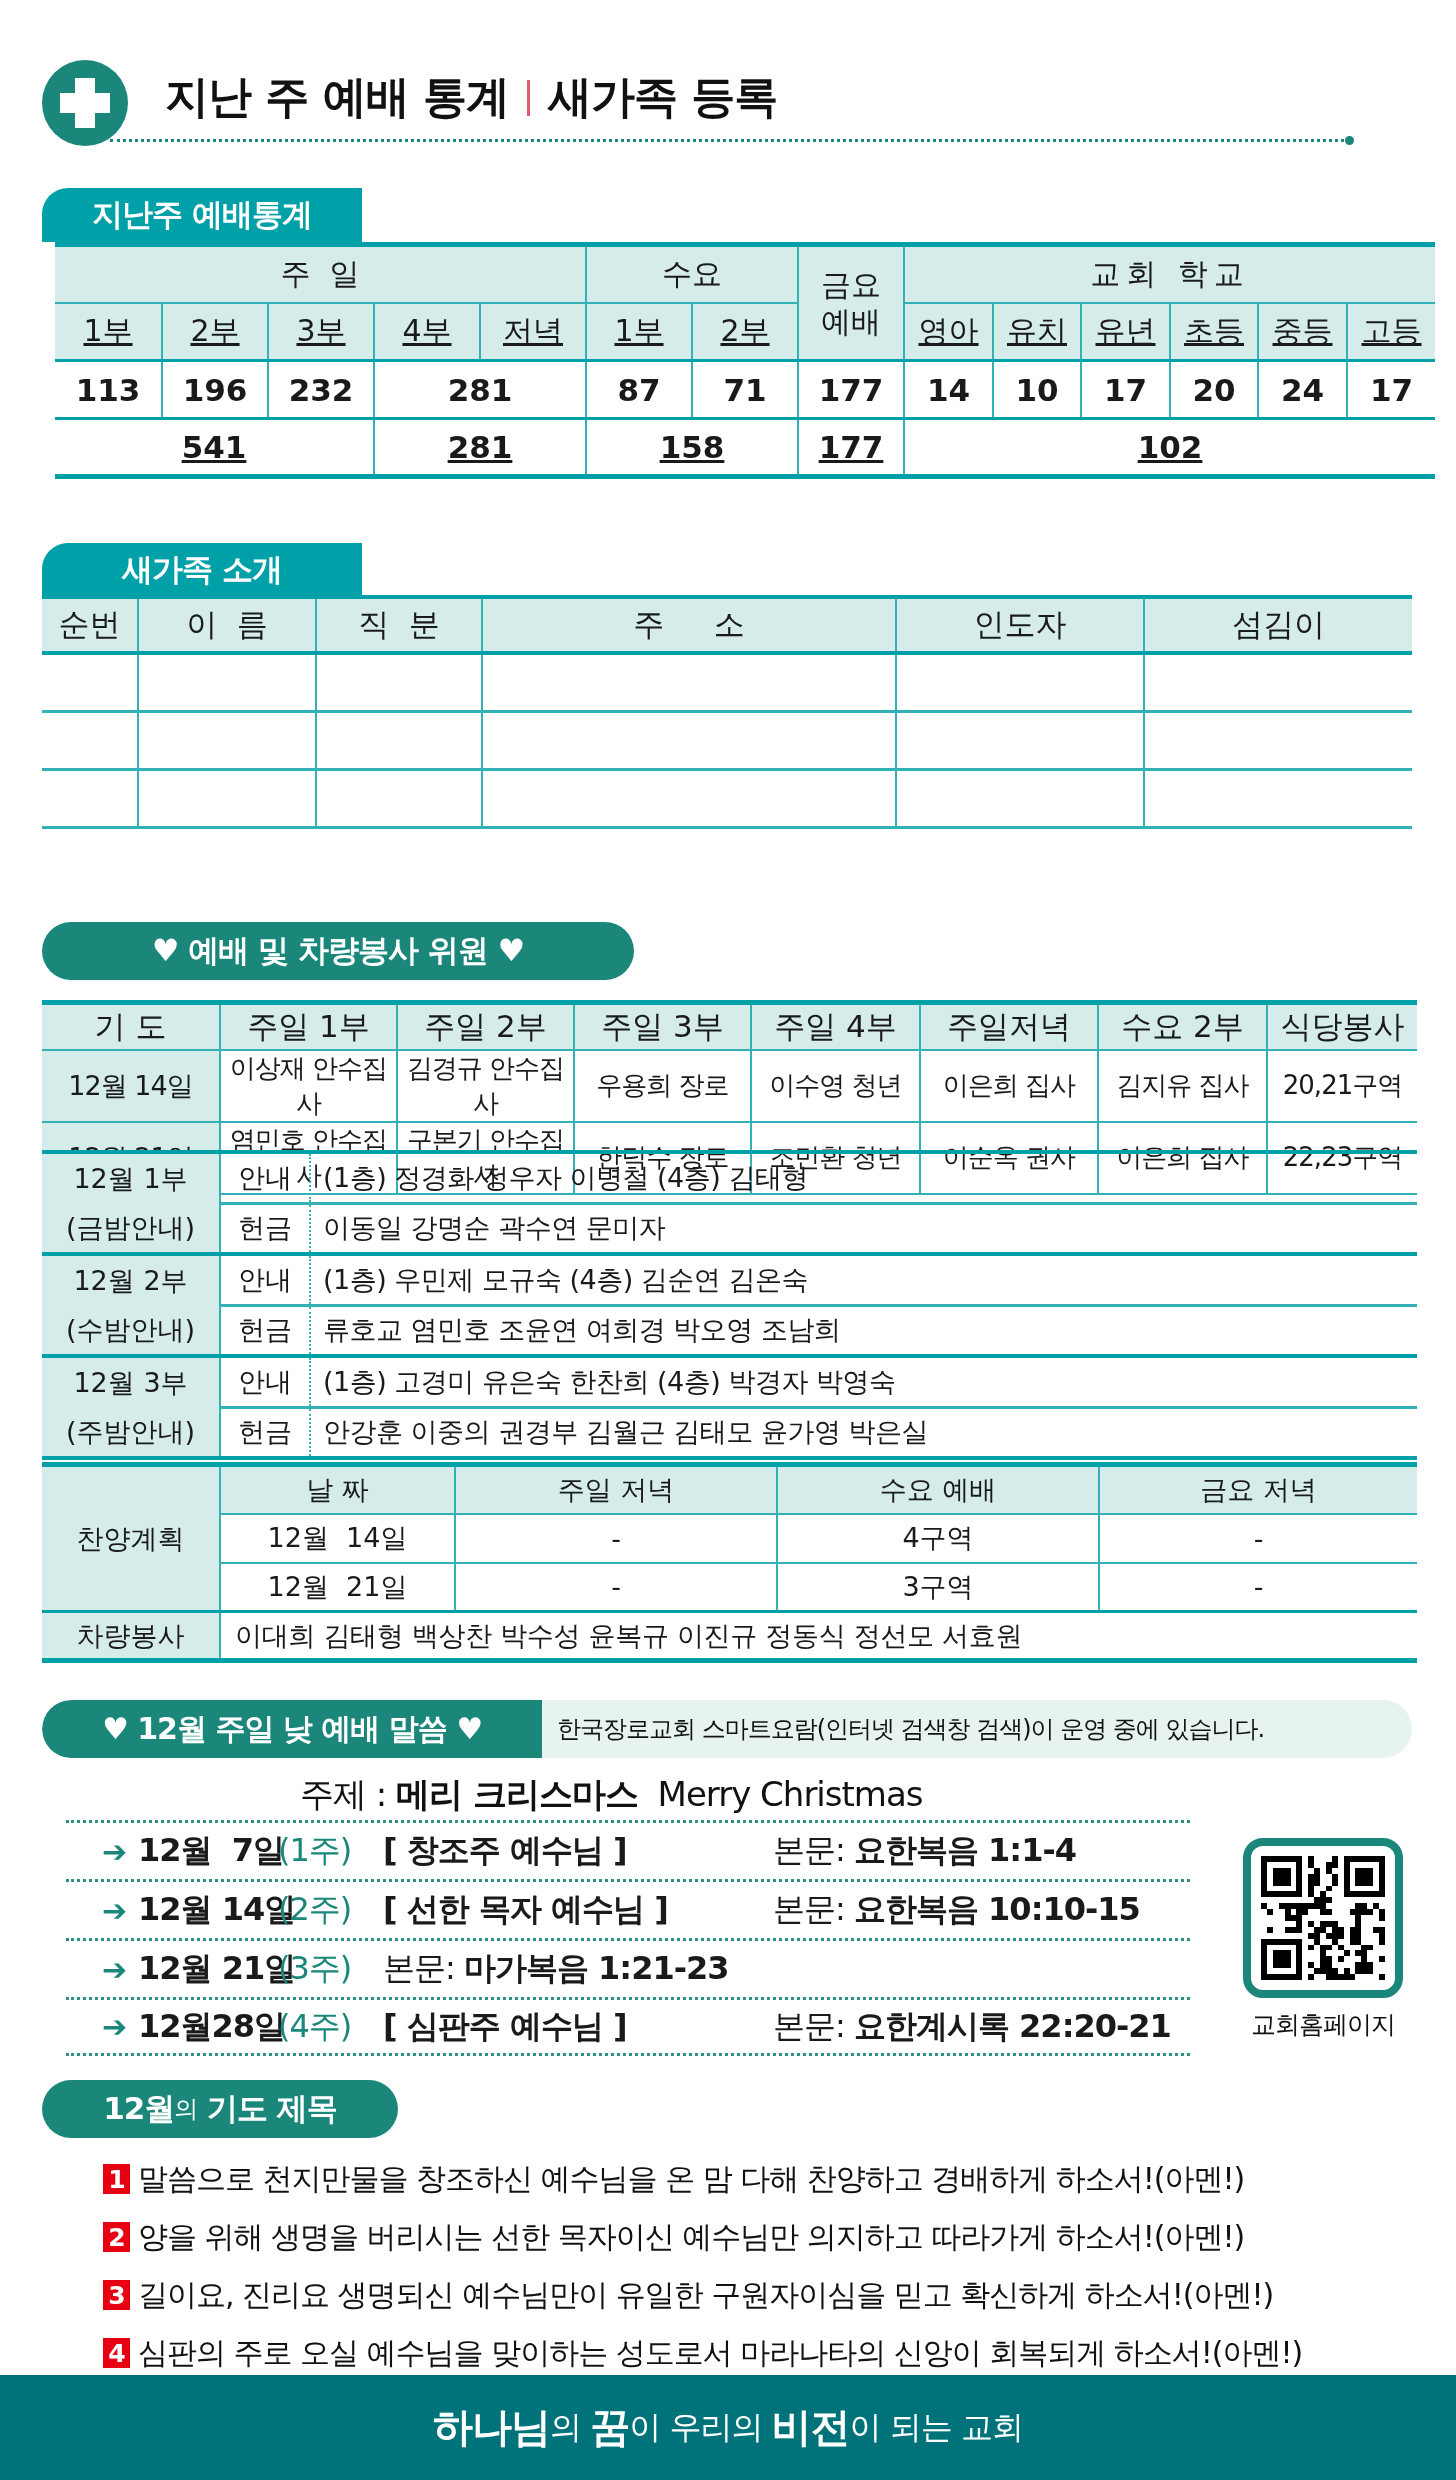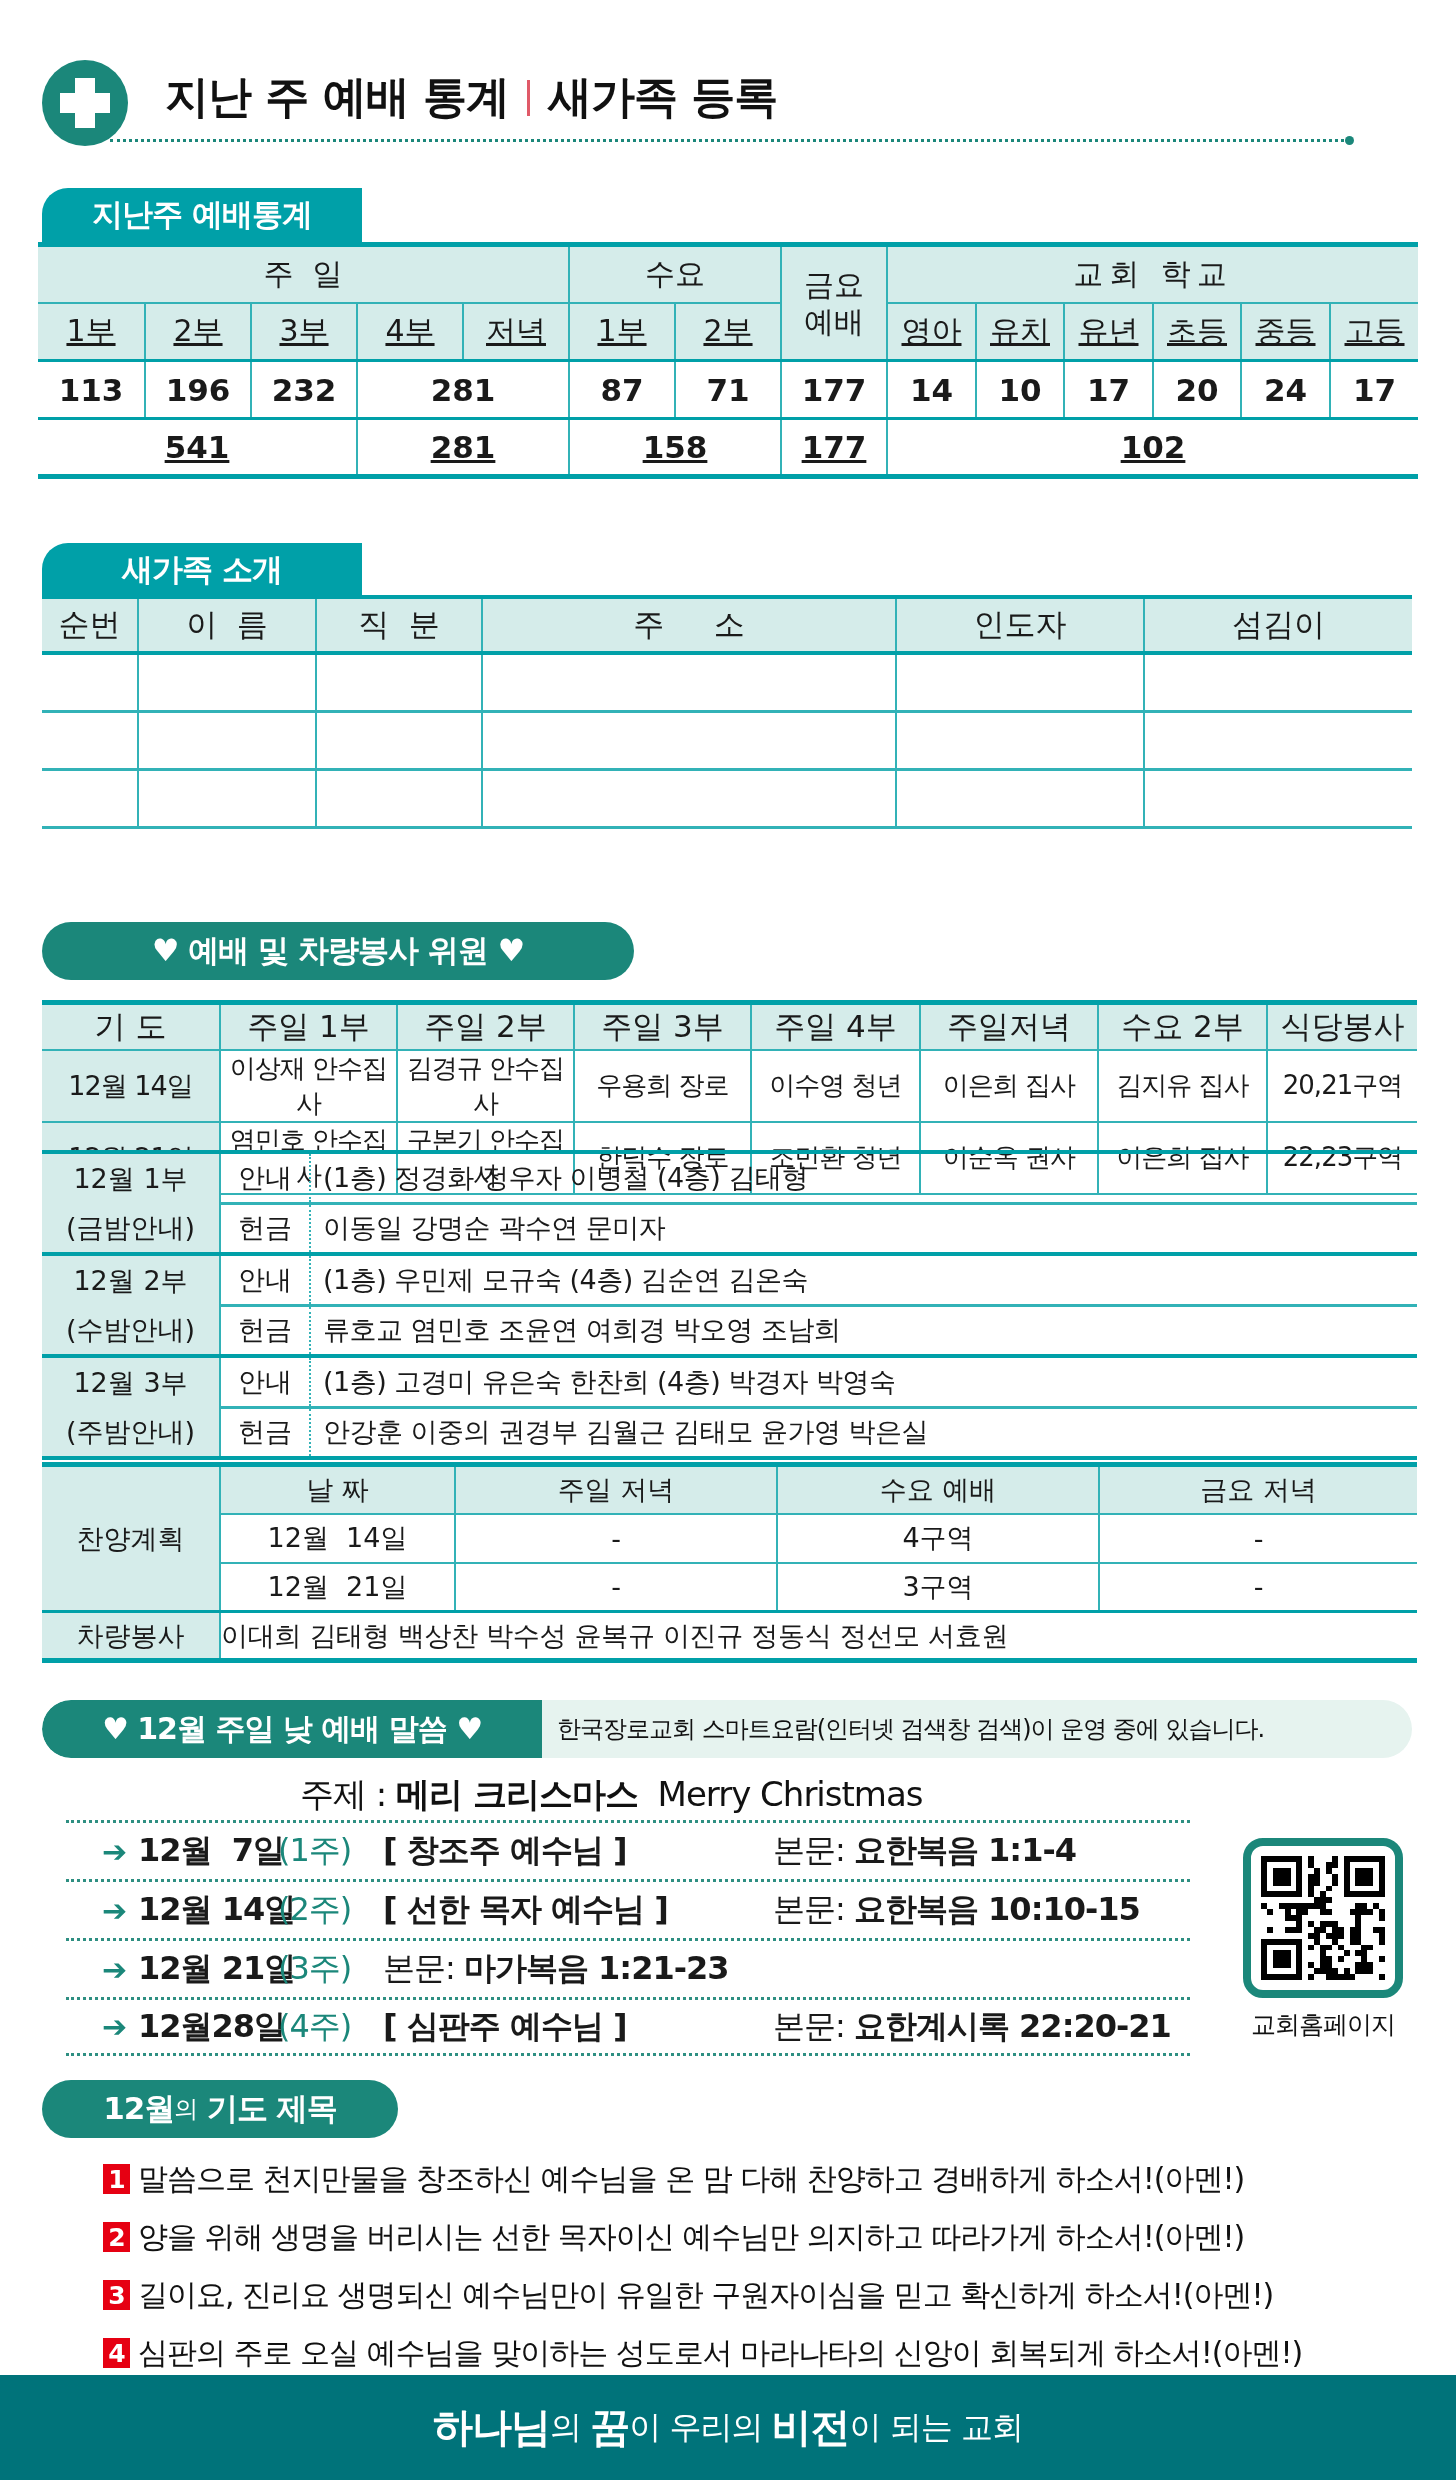--- a/index.html
+++ b/index.html
@@ -20,21 +20,21 @@
   
   .tab { position: absolute; left: 42px; height: 54px; width: 320px; background: #00a0a8; color: #fff; font-weight: bold; font-size: 31px; border-top-left-radius: 26px; display: flex; align-items: center; justify-content: center; letter-spacing: -1px; }
   .pill { position: absolute; left: 42px; background: #1b877a; color: #fff; font-weight: bold; border-radius: 30px; display: flex; align-items: center; justify-content: center; letter-spacing: -1px; }
 
   
   table { border-collapse: collapse; position: absolute; table-layout: fixed; }
   td, th { text-align: center; vertical-align: middle; font-weight: normal; }
   .hd { background: #d5ecea; }
 
   
-  .stats { left: 38px; top: 242px; width: 1370px; font-size: 30px; }
+  .stats { left: 55px; top: 242px; width: 1370px; font-size: 30px; }
   .stats td { border: 2px solid #32b2b7; border-top: none; border-bottom: none; }
   .stats tr.r-hd1 td { height: 58px; border-top: 5px solid #00a0a8; border-bottom: 2px solid #32b2b7; }
   .stats tr.r-hd2 td { height: 58px; border-bottom: 3px solid #00a0a8; text-decoration: underline; }
   .stats tr.r-val td { height: 58px; font-weight: bold; font-size: 31px; border-bottom: 3px solid #00a0a8; }
   .stats tr.r-sum td { height: 58px; font-weight: bold; font-size: 31px; border-bottom: 5px solid #00a0a8; text-decoration: underline; }
   .stats td:first-child { border-left: none; }
   .stats td:last-child { border-right: none; }
   .stats .worship-hd { border-bottom: 3px solid #00a0a8 !important; line-height: 1.25; }
 
   
@@ -59,21 +59,21 @@
   .ush td.names { text-align: left; padding-left: 12px; letter-spacing: -0.5px; }
   .ush tr.grp-end td { border-bottom: 4px solid #00a0a8; }
   .ush tr.first td { border-top: 4px solid #00a0a8; }
 
   .choir { left: 42px; top: 1462px; width: 1375px; font-size: 27px; }
   .choir td { border: 2px solid #32b2b7; height: 49px; }
   .choir tr.h td { background: #d5ecea; border-top: 5px solid #00a0a8; }
   .choir td.side { background: #d5ecea; border-left: none; }
   .choir td:last-child { border-right: none; }
   .choir tr.car td { border-bottom: 5px solid #00a0a8; border-top: 3px solid #00a0a8; }
-  .choir td.carnames { text-align: left; letter-spacing: -0.3px; }
+  .choir td.carnames { text-align: left; padding-left: 14px; letter-spacing: -0.3px; }
 
   
   .srm-bar { position: absolute; left: 42px; top: 1700px; width: 1370px; height: 58px; border-radius: 30px; background: #e6f3ef; overflow: hidden; }
   .srm-pill { position: absolute; left: 0; top: 0; width: 500px; height: 58px; background: #1b877a; color: #fff; font-weight: bold; font-size: 30px; display: flex; align-items: center; justify-content: center; border-radius: 30px 0 0 30px; letter-spacing: -1px; }
   .srm-note { position: absolute; left: 515px; top: 0; height: 58px; display: flex; align-items: center; font-size: 24px; color: #111; letter-spacing: -1px; }
   .theme { position: absolute; left: 300px; top: 1772px; font-size: 34px; color: #111; letter-spacing: -1px; }
   .theme b { font-weight: bold; }
   .srm-list { position: absolute; left: 66px; top: 1820px; width: 1124px; }
   .srm-row { height: 59px; border-top: 3px dotted #2e8f82; display: flex; align-items: center; font-size: 32px; letter-spacing: -1px; position: relative; }
   .srm-row:last-child { border-bottom: 3px dotted #2e8f82; }

